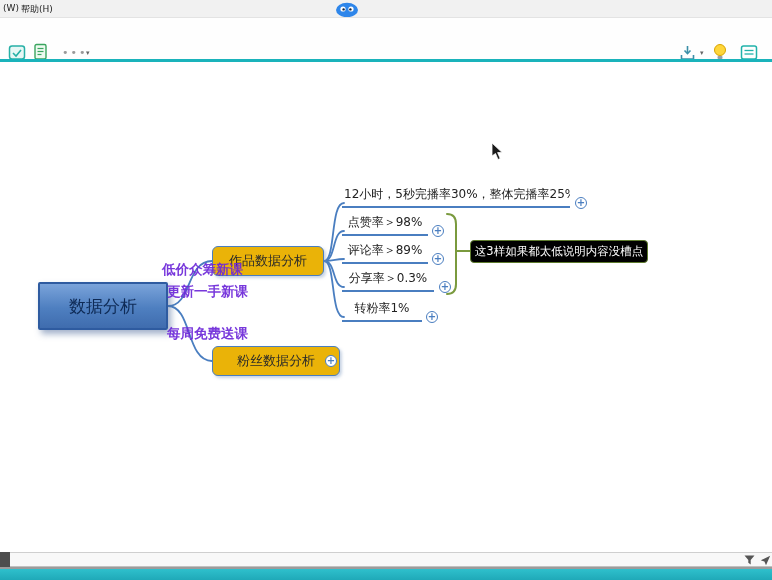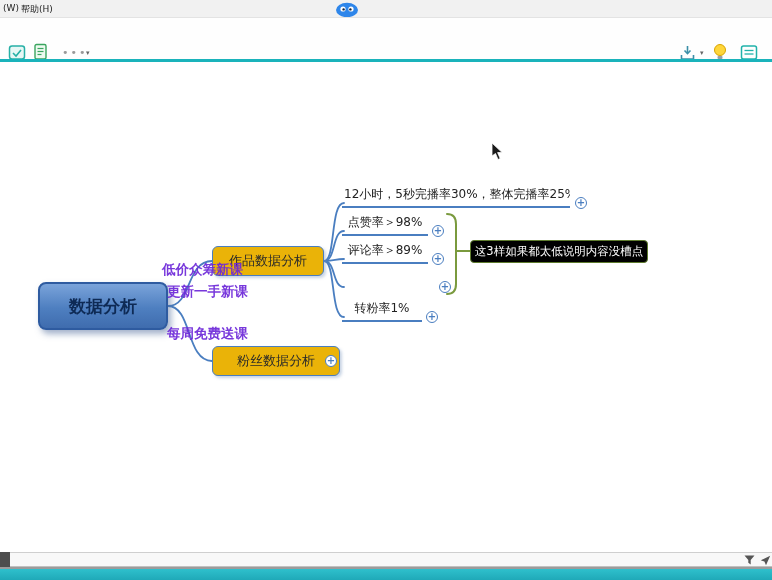--- a/index.html
+++ b/index.html
@@ -15,25 +15,25 @@
   
   .toolbar{position:absolute;left:0;top:18px;width:772px;height:41px;background:#fefefe}
   .tool-btn{position:absolute;cursor:pointer}
   .more-label{font-size:11px;color:#999;letter-spacing:2px}
   .caret{font-size:7px;color:#666}
 
   
   .accent-line{position:absolute;left:0;top:59px;width:772px;height:3px;background:#1ab3bb}
 
   
-  .root-node{position:absolute;left:38px;top:282px;width:130px;height:48px;border-radius:8px;
+  .root-node{position:absolute;left:38px;top:282px;width:130px;height:48px;border-radius:2px;
     background:linear-gradient(180deg,#7aa3da 0%,#4e7fc0 55%,#3f6cae 100%);
     border:2px solid #2e5ba0;box-shadow:3px 4px 6px rgba(70,100,150,.5);
     display:flex;align-items:center;justify-content:center;
-    font-size:17px;font-weight:bold;color:#0e2a55;cursor:pointer}
+    font-size:17px;font-weight:normal;color:#0e2a55;cursor:pointer}
   .branch-node{position:absolute;height:30px;border-radius:6px;background:#eab308;border:1.6px solid #4a7ec0;
     box-shadow:2px 2px 3px rgba(120,150,190,.4);display:flex;align-items:center;justify-content:center;
     font-size:13px;color:#2a2a2a;cursor:pointer;white-space:nowrap}
   .child{position:absolute;border-bottom:2px solid #4a7ec0;font-size:12px;color:#222;
     white-space:nowrap;overflow:hidden;padding:0 2px 3px 2px;text-align:center;cursor:pointer}
   .plus{position:absolute;width:12px;height:12px;border:1.4px solid #4a7ec0;border-radius:50%;
     background:#fff;color:#4a7ec0;font-size:10px;line-height:9px;text-align:center;cursor:pointer;font-weight:bold}
   .annotation-box{position:absolute;left:470px;top:240px;width:178px;height:23px;background:#000000;
     border:1px solid #5f7c2e;border-radius:4px;color:#fff;font-size:11.5px;line-height:21px;
     text-align:center;white-space:nowrap;overflow:hidden;cursor:pointer}
@@ -128,20 +128,21 @@
   </svg>
 
   <div class="root-node">数据分析</div>
 
   <div class="branch-node" style="left:212px;top:246px;width:112px">作品数据分析</div>
   <div class="branch-node" style="left:212px;top:346px;width:128px">粉丝数据分析</div>
 
   <div class="child" style="left:342px;top:186px;width:228px">12小时，5秒完播率30%，整体完播率25%</div>
   <div class="child" style="left:342px;top:214px;width:86px">点赞率＞98%</div>
   <div class="child" style="left:342px;top:242px;width:86px">评论率＞89%</div>
+  <div class="child" style="left:342px;top:270px;width:92px">分享率＞0.3%</div>
   <div class="child" style="left:342px;top:300px;width:80px">转粉率1%</div>
 
   <div class="plus" style="left:575px;top:197px">+</div>
   <div class="plus" style="left:432px;top:225px">+</div>
   <div class="plus" style="left:432px;top:253px">+</div>
   <div class="plus" style="left:439px;top:281px">+</div>
   <div class="plus" style="left:426px;top:311px">+</div>
   <div class="plus" style="left:325px;top:355px">+</div>
 
   <div class="annotation-box">这3样如果都太低说明内容没槽点</div>

